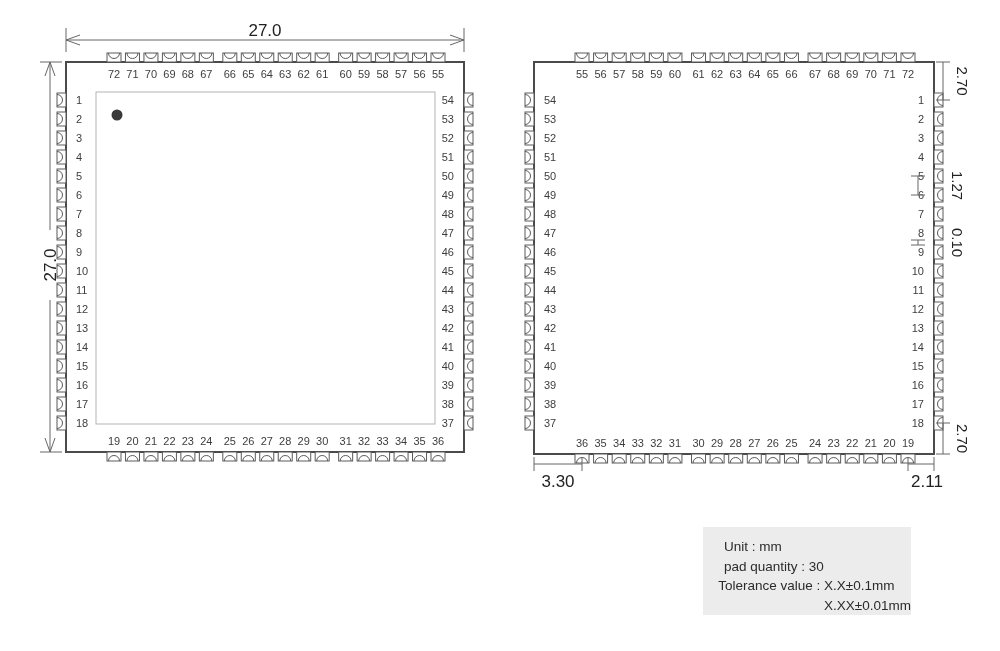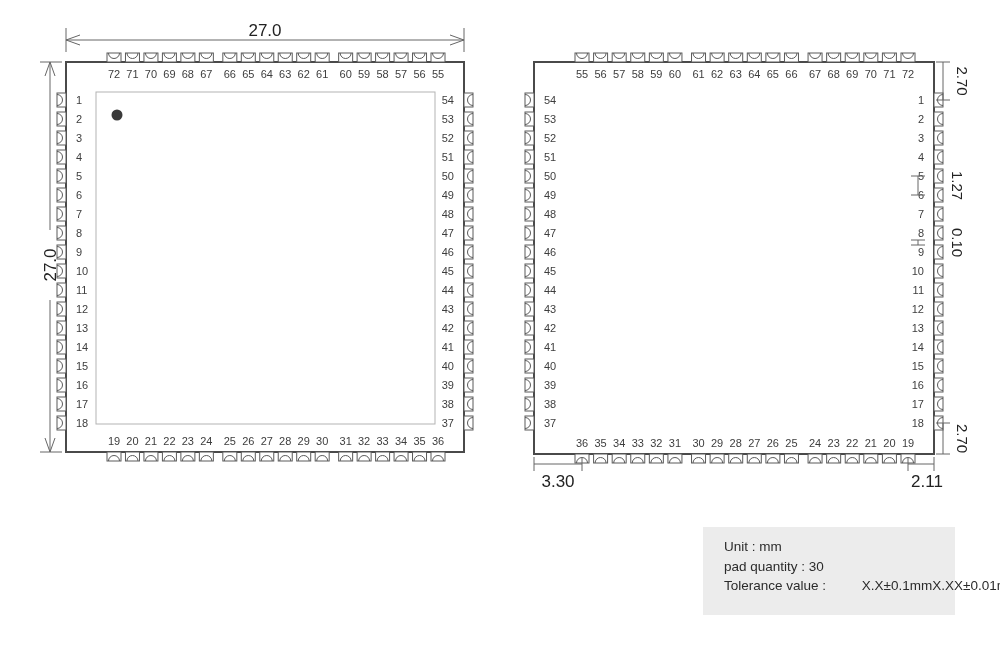--- a/index.html
+++ b/index.html
@@ -3,25 +3,25 @@
 <meta charset="utf-8">
 <style>
   html,body{margin:0;padding:0;background:#fff;width:1000px;height:651px;overflow:hidden;
     font-family:"Liberation Sans",sans-serif;}
   .stage{position:relative;width:1000px;height:651px;background:#fff;}
   svg{position:absolute;left:0;top:0;}
   svg text{font-family:"Liberation Sans",sans-serif;}
   .pin{font-size:11px;fill:#3d3d3d;}
   .dim{font-size:17px;fill:#222;}
   .dimr{font-size:15px;fill:#222;}
-  .note-box{position:absolute;left:703px;top:527px;width:252px;height:88px;background:#ececec;
+  .note-box{position:absolute;left:703px;top:527px;width:208px;height:88px;background:#ececec;
     box-sizing:border-box;padding:10px 0 0 21px;font-size:13.5px;color:#2b2b2b;line-height:19.5px;}
   .note-line{white-space:pre;}
-  .tol{display:flex;}
-  .tol-vals{display:flex;flex-direction:row;margin-left:32px;}
+  .tol{display:flex;justify-content:flex-end;}
+  .tol-vals{display:flex;flex-direction:column;}
 </style>
 </head>
 <body>
 
 <div class="stage">
   <svg id="diagram" width="1000" height="651" viewBox="0 0 1000 651">
       <g>
         <rect x="66" y="62" width="398" height="390" fill="#fff" stroke="#4a4a4a" stroke-width="2"></rect>
         <g>
           <rect x="107" y="53" width="14" height="9" fill="#fff" stroke="#5a5a5a" stroke-width="1"></rect>

